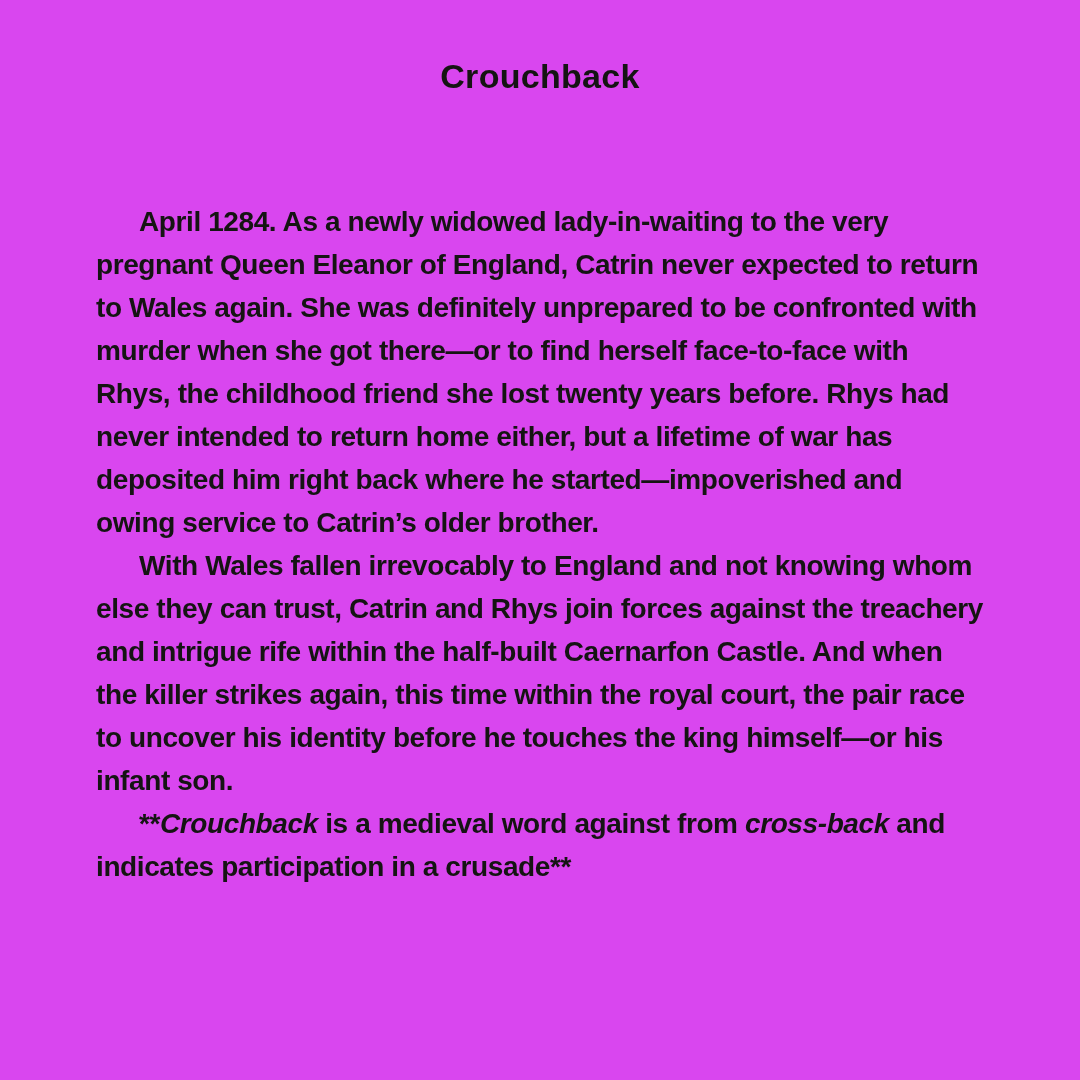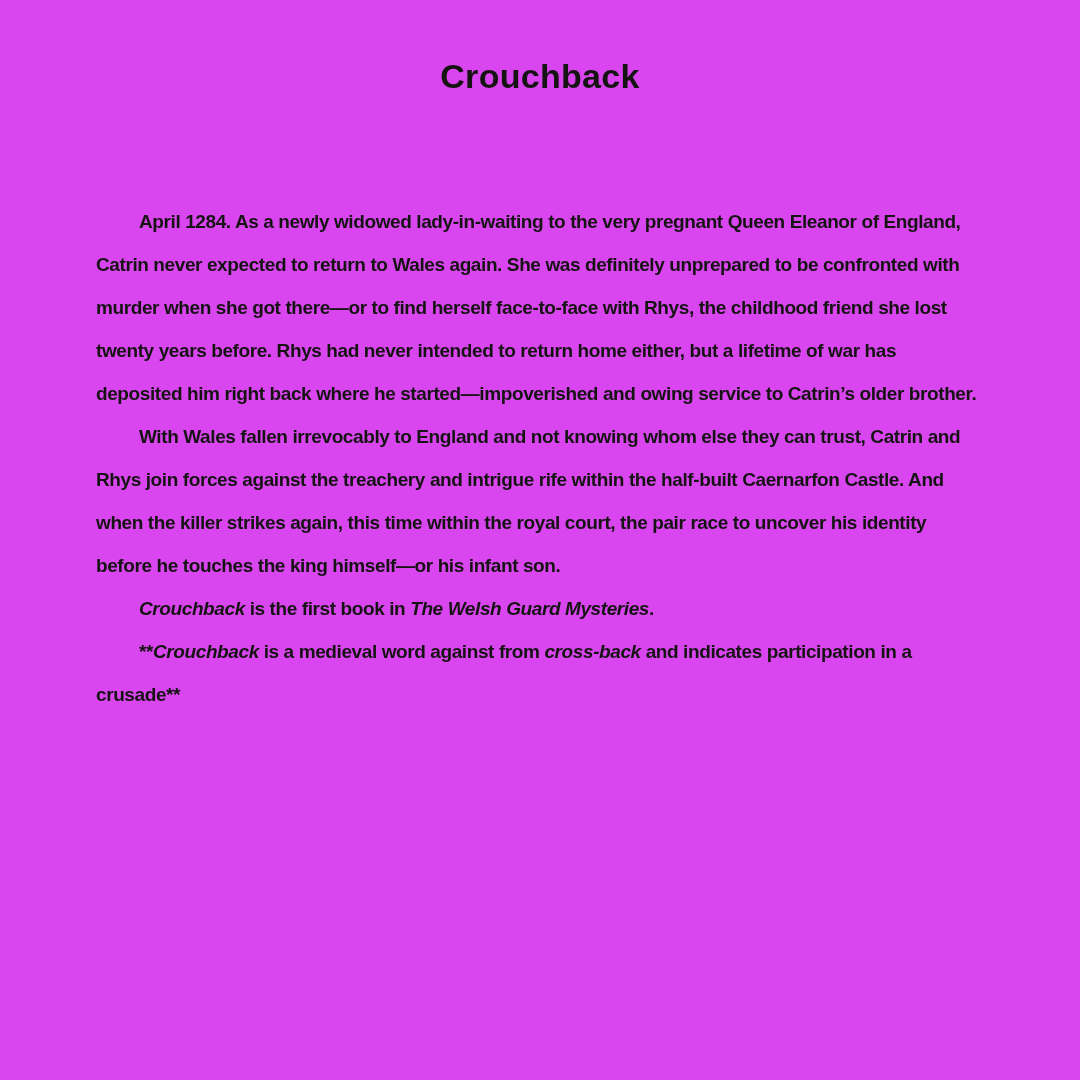--- a/index.html
+++ b/index.html
@@ -22,21 +22,21 @@
     margin: 0;
     padding-top: 56px;
     text-align: center;
     font-size: 34px;
     line-height: 40px;
     font-weight: 800;
     letter-spacing: 0.3px;
   }
   .body-text {
     margin: 104px 96px 0 96px;
-    font-size: 19px;
+    font-size: 28px;
     line-height: 43px;
     font-weight: 700;
     letter-spacing: -0.4px;
   }
   .body-text p {
     margin: 0;
     text-indent: 43px;
   }
   .footnote {
     margin-top: 50px;
@@ -47,16 +47,15 @@
 </style>
 </head>
 <body>
 
 <div class="page" style="background: #d946ef; color: rgb(21, 20, 19);">
   <h1 class="title">Crouchback</h1>
 
   <div class="body-text">
     <p><span>April 1284. As a newly widowed lady-in-waiting to the very pregnant Queen Eleanor of England, Catrin never expected to return to Wales again. She was definitely unprepared to be confronted with murder when she got there—or to find herself face-to-face with Rhys, the childhood friend she lost twenty years before. Rhys had never intended to return home either, but a lifetime of war has deposited him right back where he started—impoverished and owing service to Catrin’s older brother.</span></p>
     <p><span>With Wales fallen irrevocably to England and not knowing whom else they can trust, Catrin and Rhys join forces against the treachery and intrigue rife within the half-built Caernarfon Castle. And when the killer strikes again, this time within the royal court, the pair race to uncover his identity before he touches the king himself—or his infant son.</span></p>
-    <p><em>Crouchback</em><span> is the first book in </span><em>The Welsh Guard Mysteries</em><span>.</span></p>
     <p class="footnote"><span>**</span><em>Crouchback</em><span> is a medieval word against from </span><em>cross-back</em><span> and indicates participation in a crusade**</span></p>
   </div>
 </div>
 
 </body></html>

